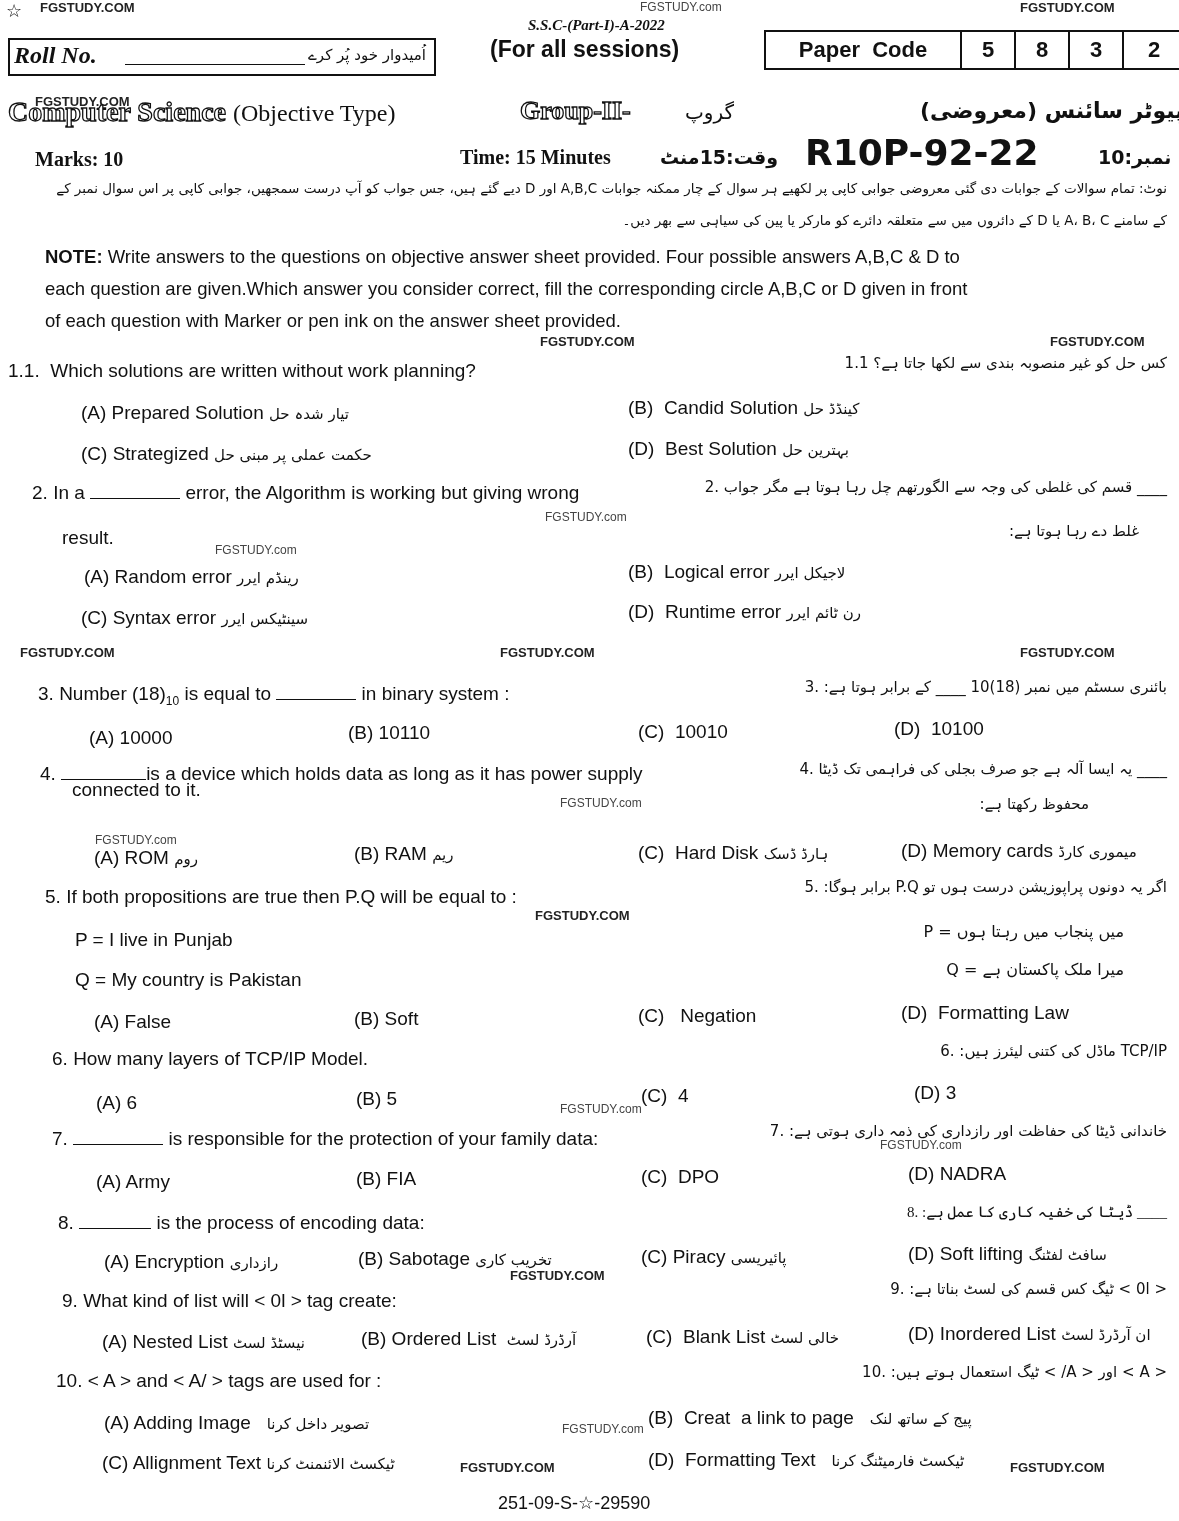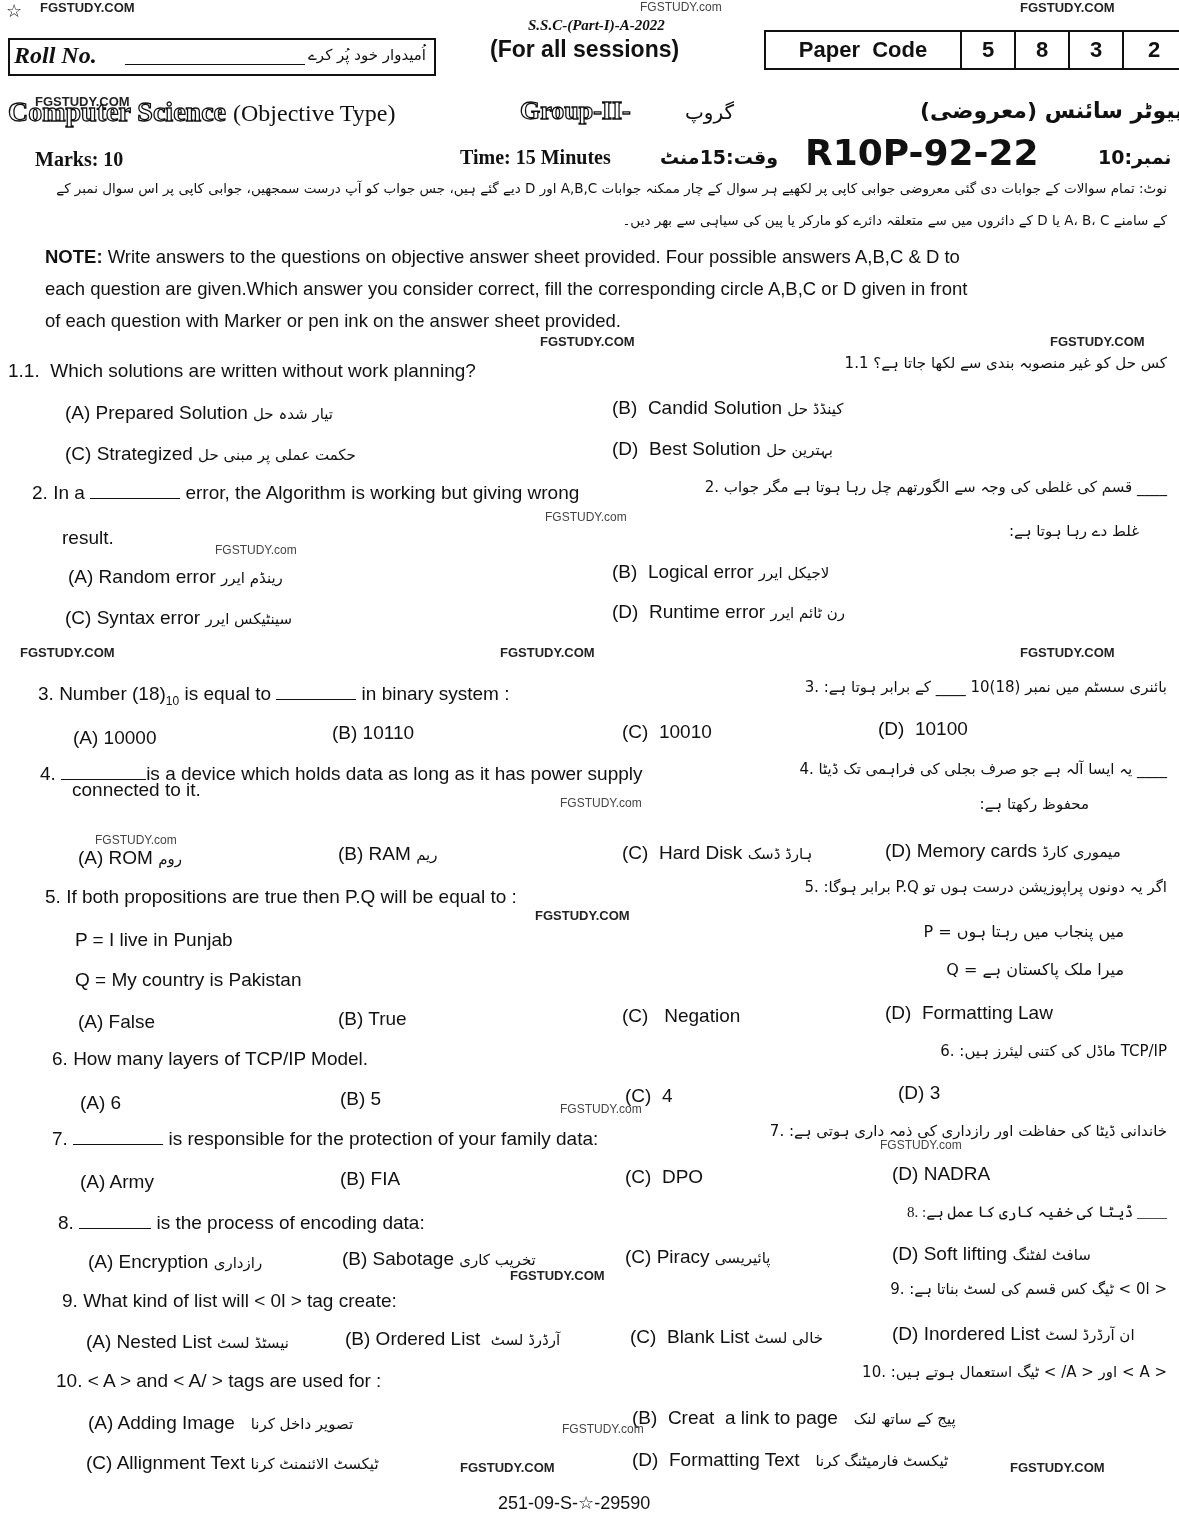--- a/index.html
+++ b/index.html
@@ -2,21 +2,21 @@
 <html><head>
 <meta charset="utf-8">
 <style>
   html,body{margin:0;padding:0;background:#fff;}
   body{width:1179px;height:1521px;position:relative;overflow:hidden;color:#111;
        font-family:"Liberation Sans",sans-serif;}
   .abs{position:absolute;white-space:nowrap;}
   .wm{font-family:"Liberation Sans",sans-serif;font-weight:bold;font-size:13px;color:#222;}
   .wm.small{font-weight:normal;font-size:12px;color:#444;}
   .q{font-size:19px;}
-  .opt{font-size:19px;}
+  .opt{font-size:19px;margin-left:16px;}
   .ur{font-family:"DejaVu Sans",sans-serif;font-size:15px;direction:rtl;color:#111;}
   .blank{display:inline-block;border-bottom:1.5px solid #111;width:80px;height:14px;vertical-align:baseline;}
   .box{border:2px solid #111;}
   .serif{font-family:"Liberation Serif",serif;}
   .outlined{color:#fff;-webkit-text-stroke:1.3px #111;}
   .code-cell{display:inline-block;border-left:2px solid #111;width:52px;text-align:center;font-weight:bold;font-size:22px;line-height:36px;}
 </style>
 </head>
 <body>
 
@@ -124,21 +124,21 @@
 <div class="abs q" style="left:45px;top:886px;">
   <span>5.</span> <span>If both propositions are true then P.Q will be equal to :</span>
 </div>
 <div class="abs ur" style="right:12px;top:878px;">اگر یہ دونوں پراپوزیشن درست ہوں تو P.Q برابر ہوگا: .5</div>
 <div class="abs wm" style="left:535px;top:908px;">FGSTUDY.COM</div>
 <div class="abs q" style="left:75px;top:929px;">P = I live in Punjab</div>
 <div class="abs ur" style="right:55px;top:922px;font-size:16px;">میں پنجاب میں رہتا ہوں = P</div>
 <div class="abs q" style="left:75px;top:969px;">Q = My country is Pakistan</div>
 <div class="abs ur" style="right:55px;top:960px;font-size:16px;">میرا ملک پاکستان ہے = Q</div>
 <div class="abs opt" style="left:78px;top:1011px;"><span>(A)</span> <span>False</span></div>
-<div class="abs opt" style="left:338px;top:1008px;"><span>(B)</span> <span>True</span></div>
+<div class="abs opt" style="left:338px;top:1008px;"><span>(B)</span> <span>Soft</span></div>
 <div class="abs opt" style="left:622px;top:1005px;"><span>(C)</span>&nbsp;&nbsp; <span>Negation</span></div>
 <div class="abs opt" style="left:885px;top:1002px;"><span>(D)</span>&nbsp; <span>Formatting Law</span></div>
 
 <div class="abs q" style="left:52px;top:1048px;">
   <span>6.</span> <span>How many layers of TCP/IP Model.</span>
 </div>
 <div class="abs ur" style="right:12px;top:1042px;">TCP/IP ماڈل کی کتنی لیئرز ہیں: .6</div>
 <div class="abs opt" style="left:80px;top:1092px;"><span>(A)</span> <span>6</span></div>
 <div class="abs opt" style="left:340px;top:1088px;"><span>(B)</span> <span>5</span></div>
 <div class="abs opt" style="left:625px;top:1085px;"><span>(C)</span>&nbsp; <span>4</span></div>

